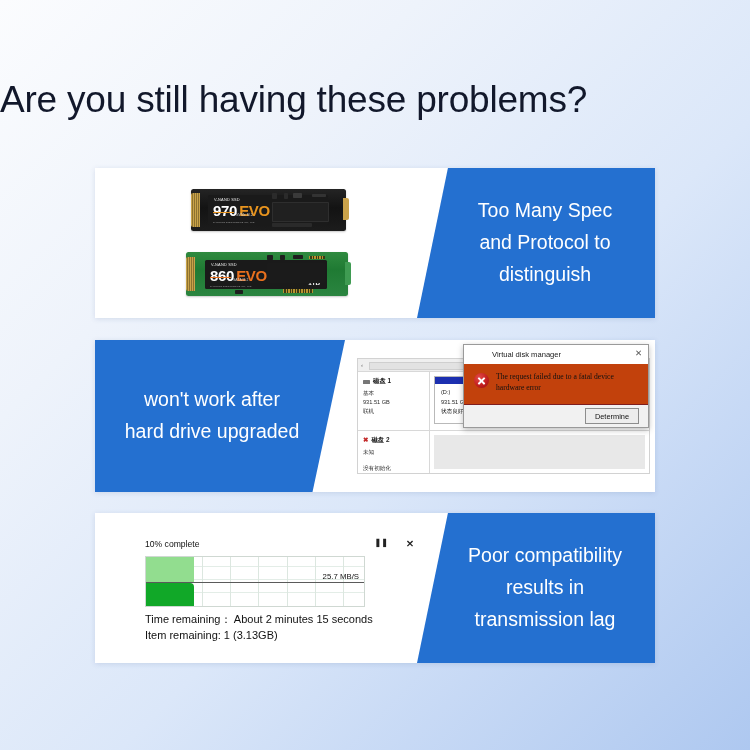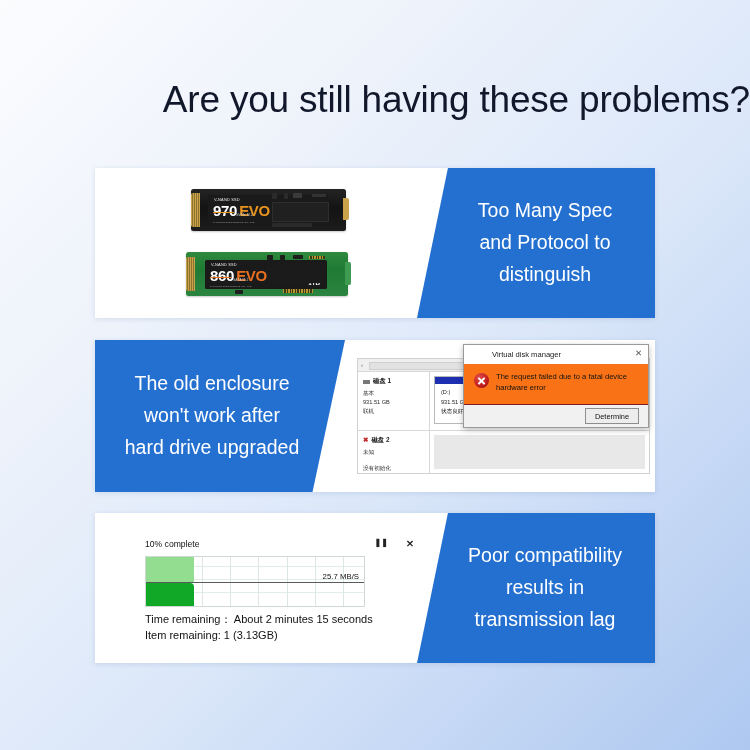--- a/index.html
+++ b/index.html
@@ -18,21 +18,21 @@
     width: 750px;
     height: 750px;
   }
 
   
   .page-title {
     position: absolute;
     left: 0;
     top: 79px;
     width: 750px;
-    text-align: right;
+    text-align: left;
     font-size: 37px;
     letter-spacing: -0.2px;
     color: #12182b;
     font-weight: 400;
     white-space: nowrap;
   }
 
   
   .panel {
     position: absolute;
@@ -273,24 +273,25 @@
     font-size: 7.6px; color: #1a1a1a; margin-left: 8px;
   }
   .errdlg-close {
     position: absolute; right: 6px; top: 4px;
     font-size: 8.5px; color: #555; line-height: 1;
     cursor: pointer;
   }
   .errdlg-body {
     position: absolute; left: 0; top: 19px;
     width: 100%; height: 42px;
-    background: #f97316;
+    background: #c2410c;
     display: flex; align-items: flex-start;
     padding: 8px 10px 0 10px;
     box-sizing: border-box;
+    font-family: Liberation Serif, serif;
   }
   .err-icon {
     flex: 0 0 auto;
     width: 15px; height: 15px;
     border-radius: 50%;
     background: radial-gradient(circle at 34% 30%, #e34a4a 0%, #c01d1d 60%, #8e1212 100%);
     position: relative;
     margin-right: 7px;
     margin-top: 1px;
   }
@@ -449,21 +450,20 @@
         <div>and Protocol to</div>
         <div>distinguish</div>
       </div>
     </div>
   </div>
 
   <div class="panel" id="panel2">
 
     <div class="blue-block blue-left">
       <div class="blue-text">
-        <div>The old enclosure</div>
         <div>won't work after</div>
         <div>hard drive upgraded</div>
       </div>
     </div>
 
     <div class="diskmgr">
       <div class="dm-toolbar">
         <span class="dm-toolbar-arrow">‹</span>
         <div class="dm-toolbar-field"></div>
       </div>

